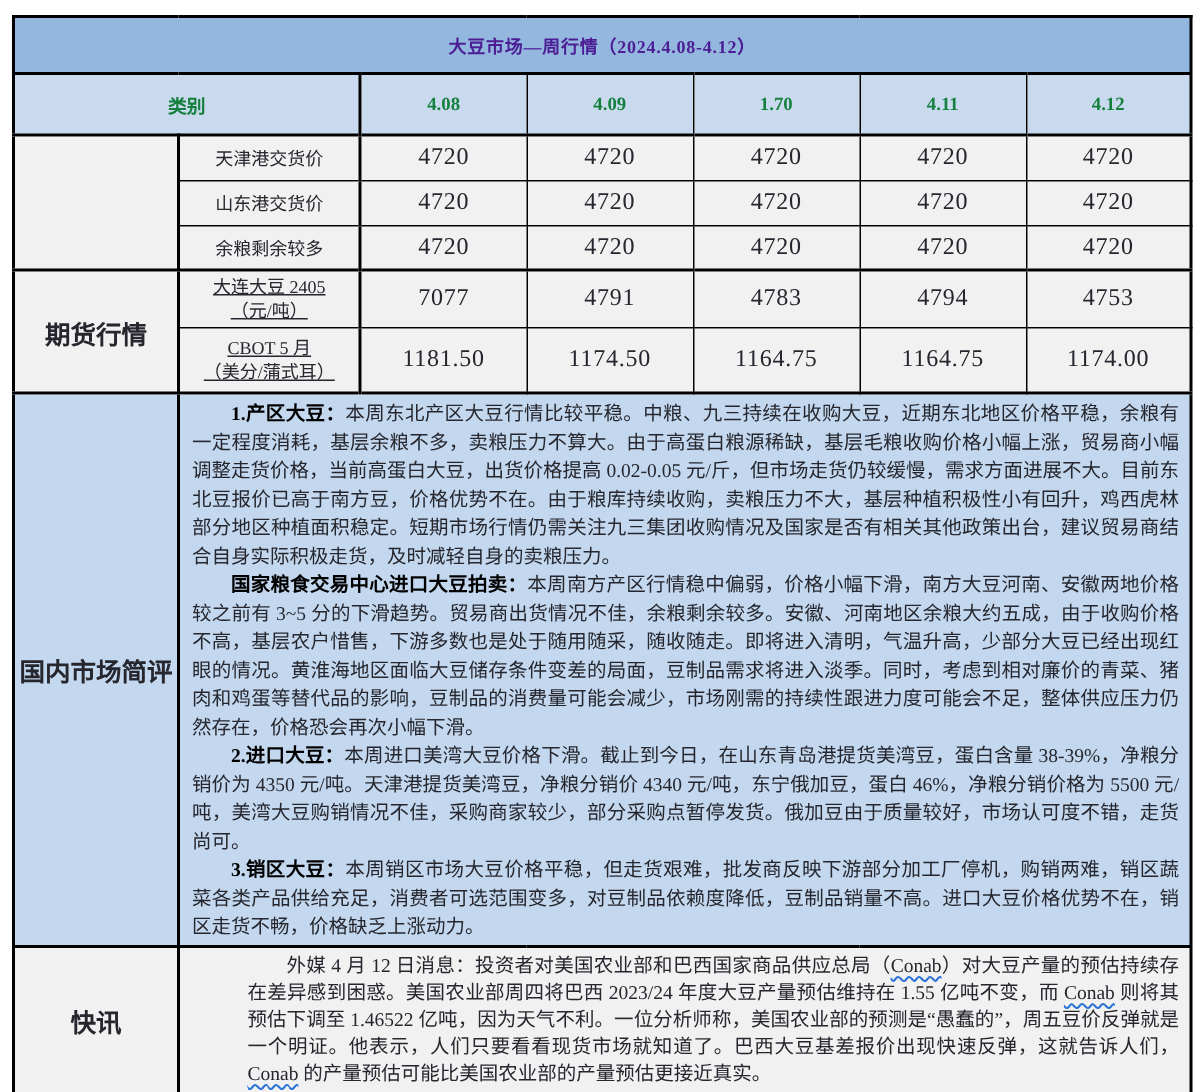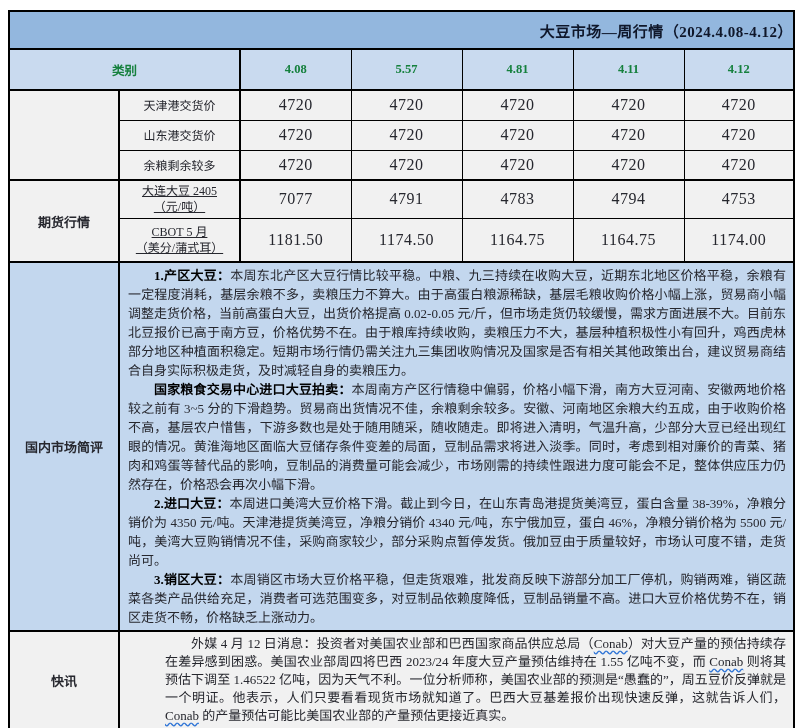--- a/index.html
+++ b/index.html
@@ -34,41 +34,40 @@
     vertical-align:middle;
     font-size:12px;
     overflow:hidden;
   }
   
   tr.sec td{border-top:2px solid var(--border);}
   td.rb2{border-right:2px solid var(--border);}
   
   td.title-cell{
     background:var(--title-bar);
-    font-size:15px;
+    font-size:12px;
     font-weight:bold;
-    color:#0f172a;
+    color:#4c1d95;
     height:38px;
     letter-spacing:.5px;
-    text-align:right;
   }
   
   td.head{
     background:var(--header-row);
     font-weight:bold;
     color:#15803d;
     height:41px;
     font-size:12.5px;
   }
   
   tr.r30 td{height:30px;}
   tr.r38 td{height:38px;}
   tr.r44 td{height:44px;}
   td.rowlabel{font-size:12px;margin-top:16px;}
-  td.seclabel{font-weight:bold;font-size:13px;}
+  td.seclabel{font-weight:bold;font-size:17px;}
   td.value{font-size:16px;letter-spacing:.5px;}
   .two-line{line-height:1.35;text-decoration:underline;}
   
   td.textblock{
     text-align:justify;
     vertical-align:middle;
     padding:3px 7px 3px 8px;
   }
   td.review-block{background:var(--review-bg);height:360px;}
   td.review-label{background:var(--review-bg);}
@@ -104,22 +103,22 @@
   </colgroup>
   <tbody>
 
     <tr>
       <td class="title-cell" colspan="7">大豆市场—周行情（2024.4.08-4.12）</td>
     </tr>
 
     <tr class="sec">
       <td class="head rb2" colspan="2">类别</td>
       <td class="head">4.08</td>
-      <td class="head">5.57</td>
-      <td class="head">4.81</td>
+      <td class="head">4.09</td>
+      <td class="head">1.70</td>
       <td class="head">4.11</td>
       <td class="head">4.12</td>
     </tr>
 
     <tr class="sec r30">
       <td class="rb2" rowspan="3"></td>
       <td class="rowlabel rb2">天津港交货价</td>
       <td class="value">4720</td>
       <td class="value">4720</td>
       <td class="value">4720</td>

